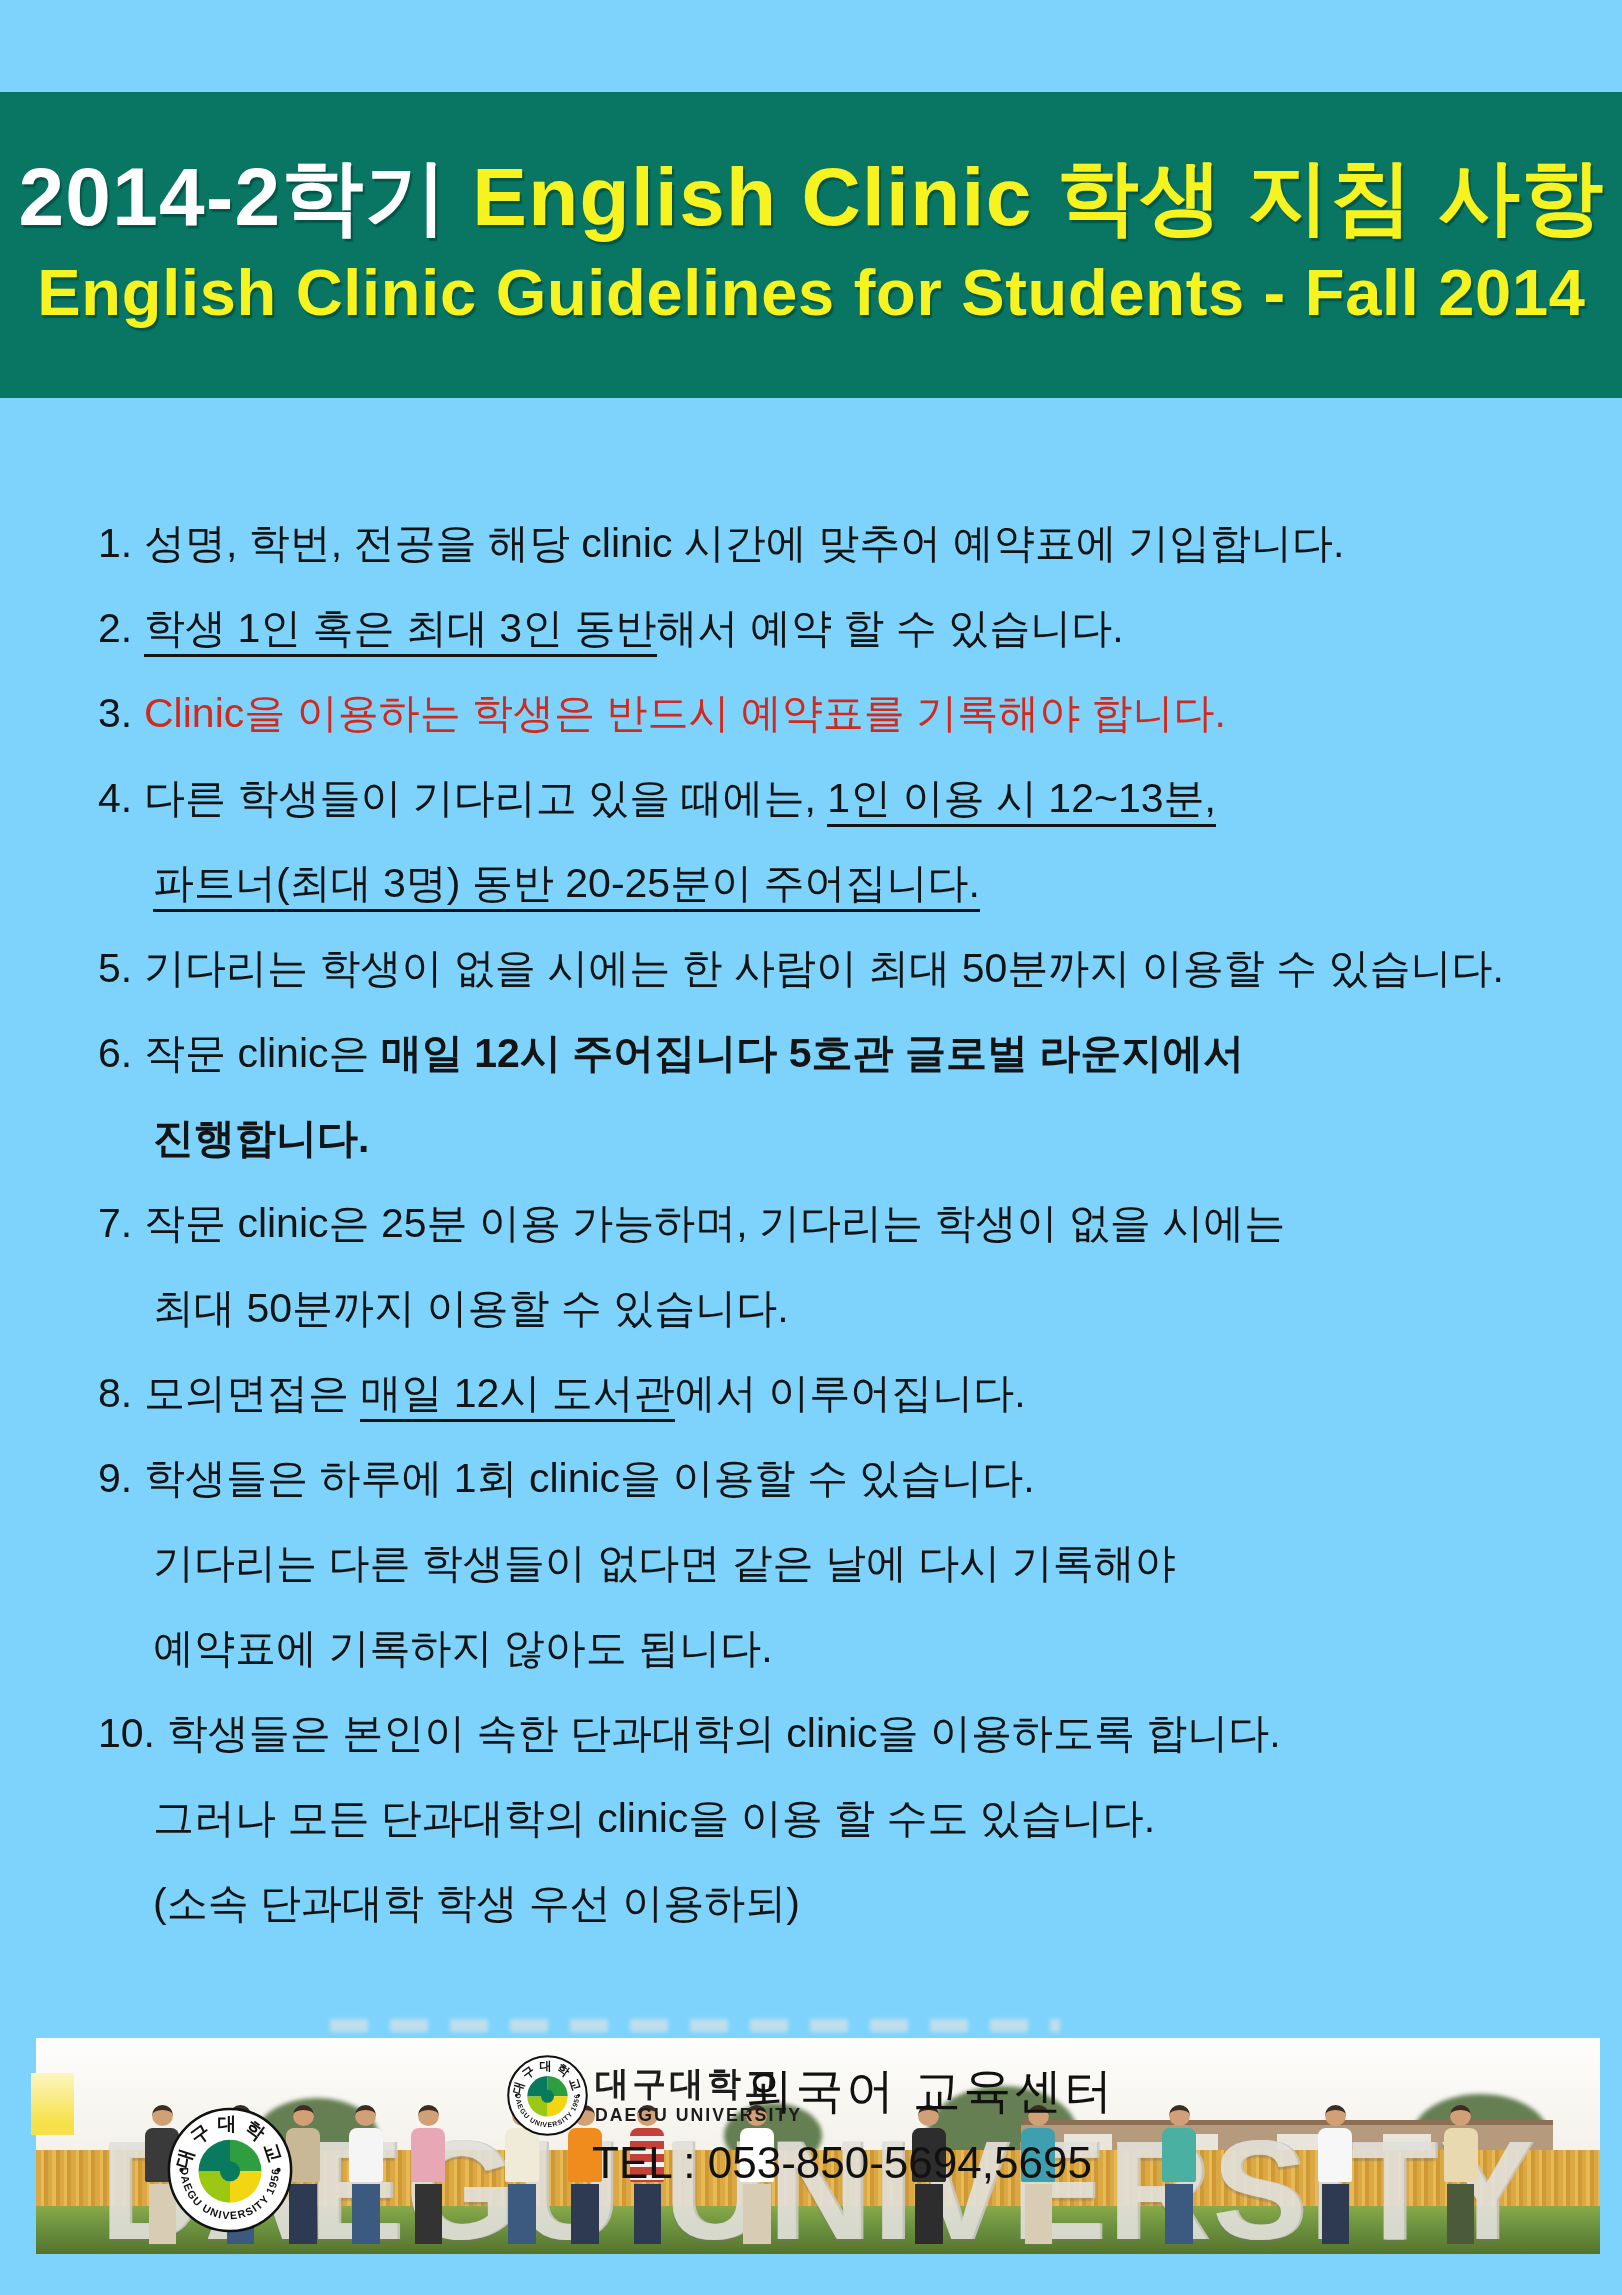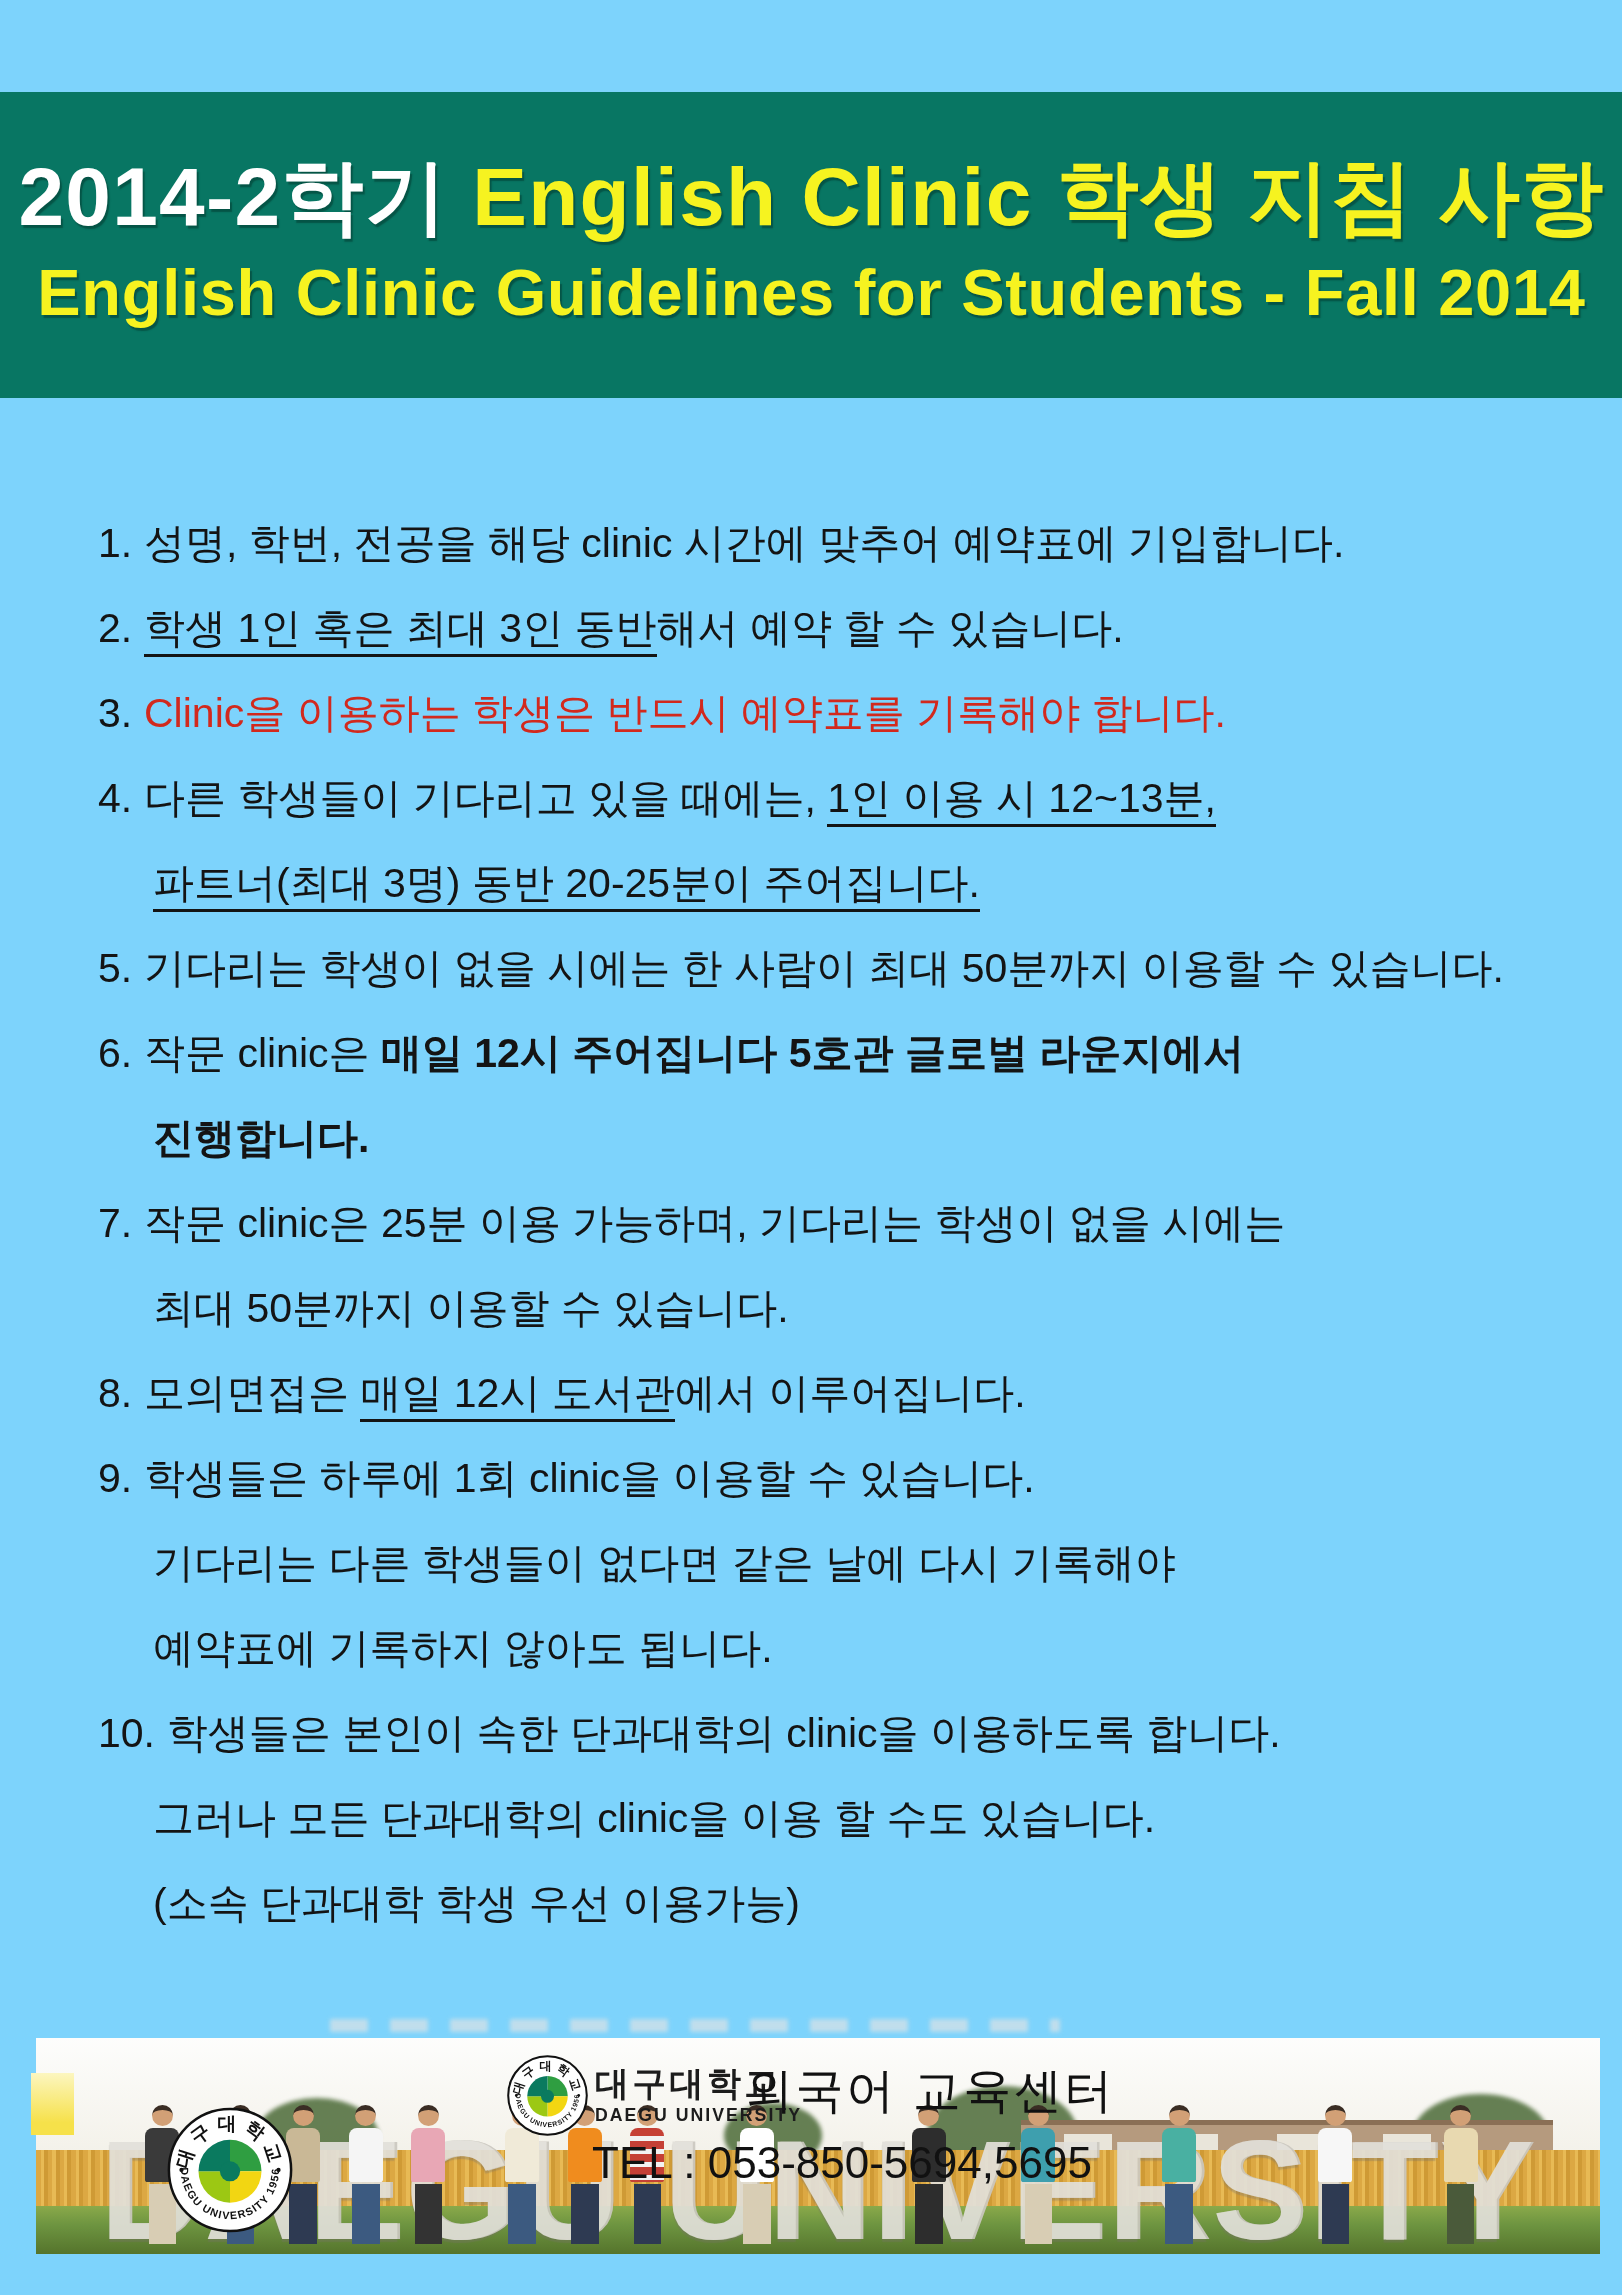--- a/index.html
+++ b/index.html
@@ -93,21 +93,21 @@
       <div class="g-line"><span class="g-num">6.</span><span>작문 clinic은 </span><span class="b">매일 12시 주어집니다 5호관 글로벌 라운지에서</span></div>
       <div class="g-line cont"><span class="b">진행합니다.</span></div>
       <div class="g-line"><span class="g-num">7.</span><span>작문 clinic은 25분 이용 가능하며, 기다리는 학생이 없을 시에는</span></div>
       <div class="g-line cont"><span>최대 50분까지 이용할 수 있습니다.</span></div>
       <div class="g-line"><span class="g-num">8.</span><span>모의면접은 </span><span class="u">매일 12시 도서관</span><span>에서 이루어집니다.</span></div>
       <div class="g-line"><span class="g-num">9.</span><span>학생들은 하루에 1회 clinic을 이용할 수 있습니다.</span></div>
       <div class="g-line cont"><span>기다리는 다른 학생들이 없다면 같은 날에 다시 기록해야</span></div>
       <div class="g-line cont"><span>예약표에 기록하지 않아도 됩니다.</span></div>
       <div class="g-line"><span class="g-num">10.</span><span>학생들은 본인이 속한 단과대학의 clinic을 이용하도록 합니다.</span></div>
       <div class="g-line cont"><span>그러나 모든 단과대학의 clinic을 이용 할 수도 있습니다.</span></div>
-      <div class="g-line cont"><span>(소속 단과대학 학생 우선 이용가능)</span></div>
+      <div class="g-line cont"><span>(소속 단과대학 학생 우선 이용하되)</span></div>
     </div>
 
   <div class="ghost"></div>
 
   <div class="photo">
     <div class="tree" style="left:14%; top:28%; width:124px; height:79px;"></div>
     <div class="tree" style="left:44%; top:30%; width:98px; height:65px;"></div>
     <div class="tree" style="left:57%; top:22%; width:151px; height:98px;"></div>
     <div class="tree" style="left:88%; top:26%; width:137px; height:85px;"></div>
     <div class="building" style="left:63%; top:38%; width:34%; height:26%;">

